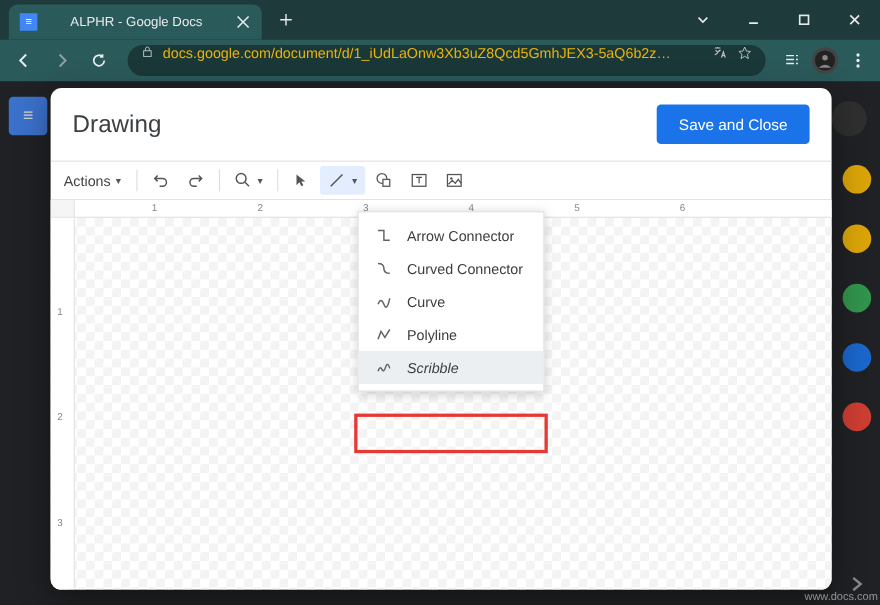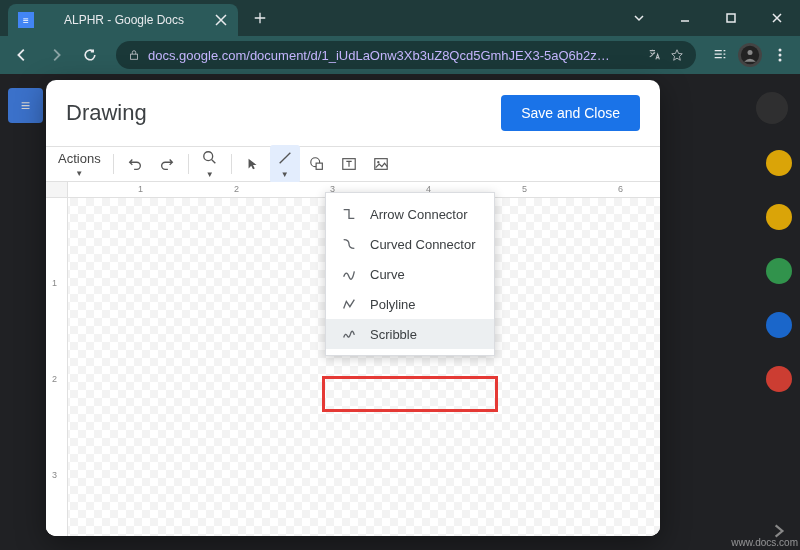--- a/index.html
+++ b/index.html
@@ -10,59 +10,59 @@
 .tab { background: #2b5a5a; height: 32px; margin-top: 4px; margin-left: 8px; width: 230px; border-radius: 8px 8px 0 0; display: flex; align-items: center; padding: 0 10px; color: #e8eaed; font-size: 12px; gap: 8px; }
 .tab-favicon { width: 16px; height: 16px; background: #4285f4; display: flex; align-items: center; justify-content: center; color: white; font-size: 10px; font-weight: bold; }
 .tab-title { flex: 1; white-space: nowrap; overflow: hidden; text-align: center; }
 .tab-close { width: 14px; height: 14px; color: #e8eaed; cursor: pointer; }
 .newtab { width: 28px; height: 28px; margin-left: 8px; display: flex; align-items: center; justify-content: center; color: #e8eaed; cursor: pointer; border-radius: 50%; }
 .window-controls { margin-left: auto; display: flex; }
 .wc { width: 46px; height: 36px; display: flex; align-items: center; justify-content: center; color: #e8eaed; cursor: pointer; }
 
 .addrbar { height: 38px; background: #2b5a5a; display: flex; align-items: center; padding: 0 8px; gap: 6px; }
 .nav-icon { width: 28px; height: 28px; display: flex; align-items: center; justify-content: center; color: #e8eaed; cursor: pointer; border-radius: 50%; }
-.url-field { flex: 1; height: 28px; background: #1a3838; border-radius: 14px; display: flex; align-items: center; padding: 0 12px; color: #c4b5fd; font-size: 13px; gap: 8px; margin: 0 6px; }
+.url-field { flex: 1; height: 28px; background: #1a3838; border-radius: 14px; display: flex; padding: 0 12px; color: #eab308; font-size: 13px; gap: 8px; margin: 0 6px; }
 .url-text { flex: 1; white-space: nowrap; overflow: hidden; }
 .ext-icon { width: 24px; height: 24px; display: flex; align-items: center; justify-content: center; color: #e8eaed; cursor: pointer; }
 .avatar { width: 24px; height: 24px; border-radius: 50%; background: #444; display: flex; align-items: center; justify-content: center; }
 
 
 .docs-bg { position: absolute; top: 74px; left: 0; right: 0; bottom: 0; background: rgba(32,33,36,0.72); }
 .docs-left { position: absolute; left: 8px; top: 88px; width: 35px; height: 35px; background: #4285f4; border-radius: 4px; display:flex;align-items:center;justify-content:center;color:#fff;font-weight:bold; opacity:.8;}
 .docs-right-icons { position: absolute; right: 8px; top: 150px; display: flex; flex-direction: column; gap: 28px; opacity:.85;}
 .docs-right-icons > div { width: 26px; height: 26px; border-radius: 50%; }
 .docs-share-avatar { position:absolute; right:12px; top:92px; width:32px;height:32px;border-radius:50%;background:#333;opacity:.8;}
 .docs-scroll-down { position:absolute; right:10px; bottom:8px; width:20px;height:20px; color:#888; }
 
 
-.modal { position: absolute; top: 80px; left: 46px; width: 614px; height: 456px; background: #fff; border-radius: 10px; box-shadow: 0 8px 30px rgba(0,0,0,.4); display: flex; flex-direction: column; overflow: hidden; }
+.modal { position: absolute; top: 80px; left: 46px; width: 710px; height: 456px; background: #fff; border-radius: 10px; box-shadow: 0 8px 30px rgba(0,0,0,.4); display: flex; flex-direction: column; overflow: hidden; }
 .modal-header { height: 66px; display: flex; align-items: center; justify-content: space-between; padding: 0 20px; }
 .modal-title { font-size: 22px; color: #3c4043; font-family: 'Product Sans', Arial, sans-serif; }
 .save-btn { background: #1a73e8; color: #fff; border: none; border-radius: 4px; height: 36px; padding: 0 20px; font-size: 14px; font-weight: 500; cursor: pointer; }
 .toolbar { height: 36px; border-top: 1px solid #e0e0e0; border-bottom: 1px solid #e0e0e0; display: flex; align-items: center; padding: 0 6px; gap: 2px; font-size: 13px; color: #444; }
-.tb-btn { padding: 4px 6px; display: flex; align-items: center; gap: 3px; cursor: pointer; border-radius: 3px; flex-direction: column; }
+.tb-btn { padding: 4px 6px; display: flex; align-items: center; gap: 3px; cursor: pointer; border-radius: 3px; }
 .tb-btn.active { background: #e3edfd; }
 .tb-sep { width: 1px; height: 20px; background: #ddd; margin: 0 4px; }
 .tb-icon { width: 18px; height: 18px; display: flex; align-items: center; justify-content: center; }
 .drop-arrow { font-size: 8px; color: #555; }
 
 .canvas-area { flex: 1; position: relative; background-image:
   linear-gradient(45deg, #f3f3f3 25%, transparent 25%, transparent 75%, #f3f3f3 75%),
   linear-gradient(45deg, #f3f3f3 25%, transparent 25%, transparent 75%, #f3f3f3 75%);
   background-size: 16px 16px; background-position: 0 0, 8px 8px; background-color: #fff; }
 .ruler-h { position: absolute; top: 0; left: 22px; right: 0; height: 16px; background: #fff; border-bottom: 1px solid #e0e0e0; font-size: 9px; color: #888; }
 .ruler-h span { position: absolute; top: 2px; }
 .ruler-v { position: absolute; top: 16px; left: 0; width: 22px; bottom: 0; background: #fff; border-right: 1px solid #e0e0e0; font-size: 9px; color: #888; }
 .ruler-v span { position: absolute; left: 6px; }
 .ruler-corner { position:absolute; top:0; left:0; width:22px; height:16px; background:#f5f5f5; border-right:1px solid #e0e0e0; border-bottom:1px solid #e0e0e0;}
 
 
 .dropdown { position: absolute; top: 192px; left: 325px; width: 170px; background: #fff; border: 1px solid #dadce0; box-shadow: 0 2px 10px rgba(0,0,0,.2); z-index: 10; padding: 6px 0; }
 .menu-item { height: 30px; display: flex; align-items: center; gap: 12px; padding: 0 14px; font-size: 13px; color: #3c4043; cursor: pointer; }
-.menu-item.highlighted { background: #eceff1; }
+.menu-item.highlighted { background: #eceff1; font-style: italic; }
 .menu-icon { width: 18px; height: 18px; display: flex; align-items: center; justify-content: center; color: #5f6368; }
 .red-box { position: absolute; border: 3px solid #e53935; pointer-events: none; }
 
 .watermark { position: absolute; right: 2px; bottom: 2px; font-size: 10px; color: rgba(255,255,255,.5); z-index: 50; }
 
 svg { display: block; }
 </style>
 </head>
 <body>
 

